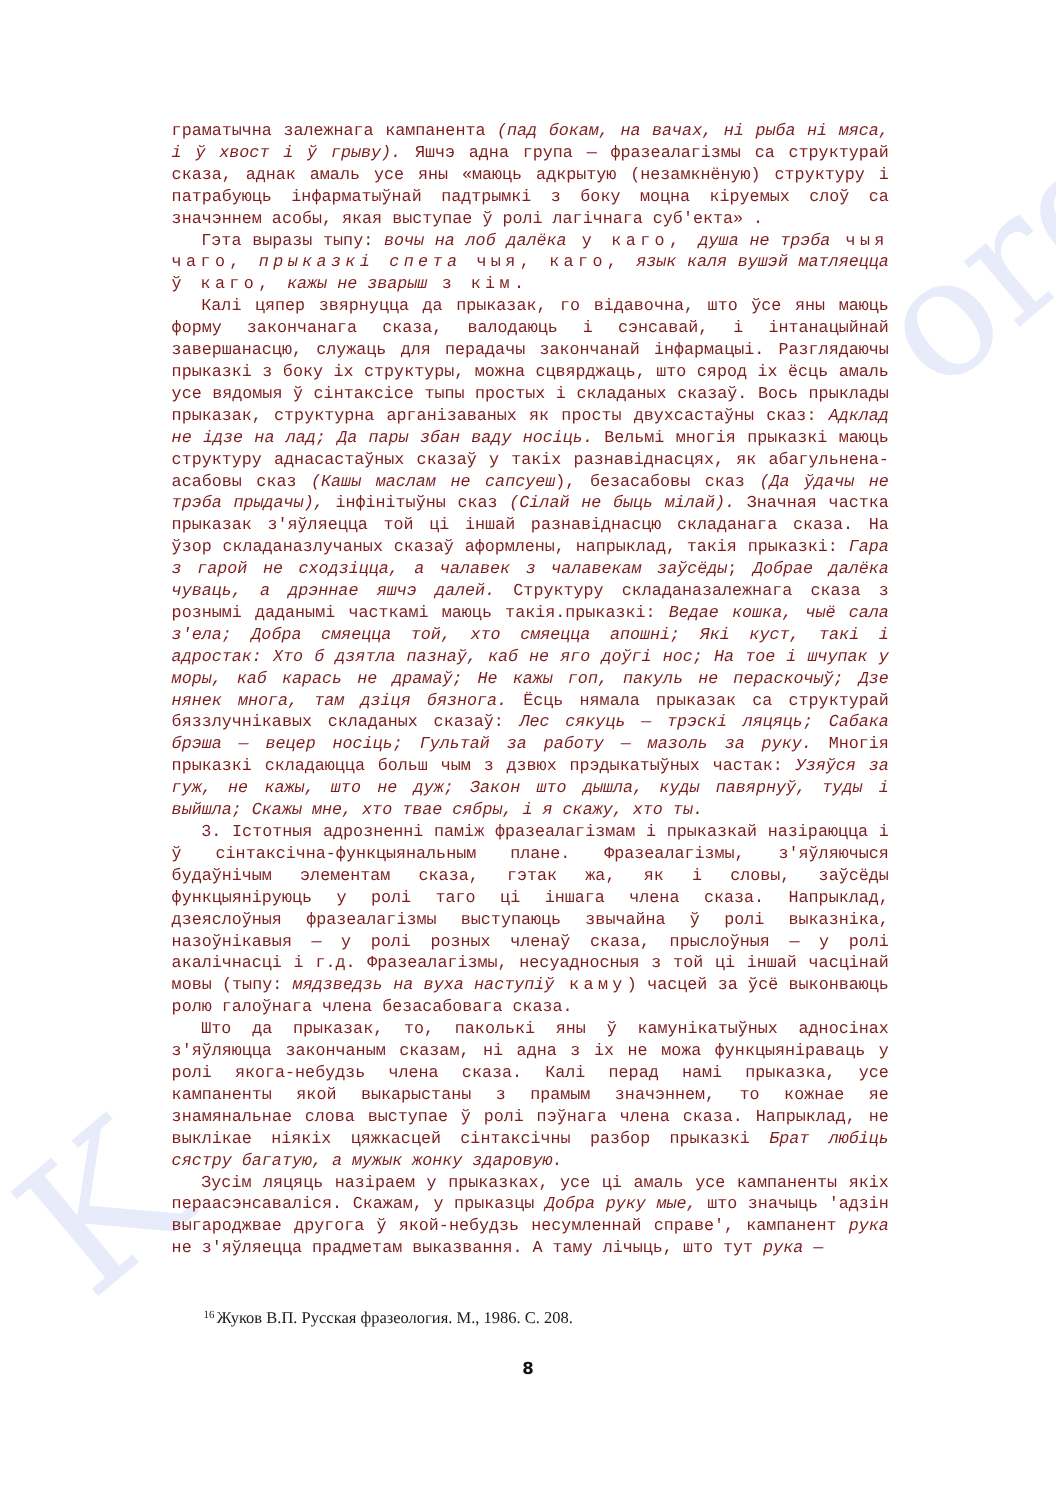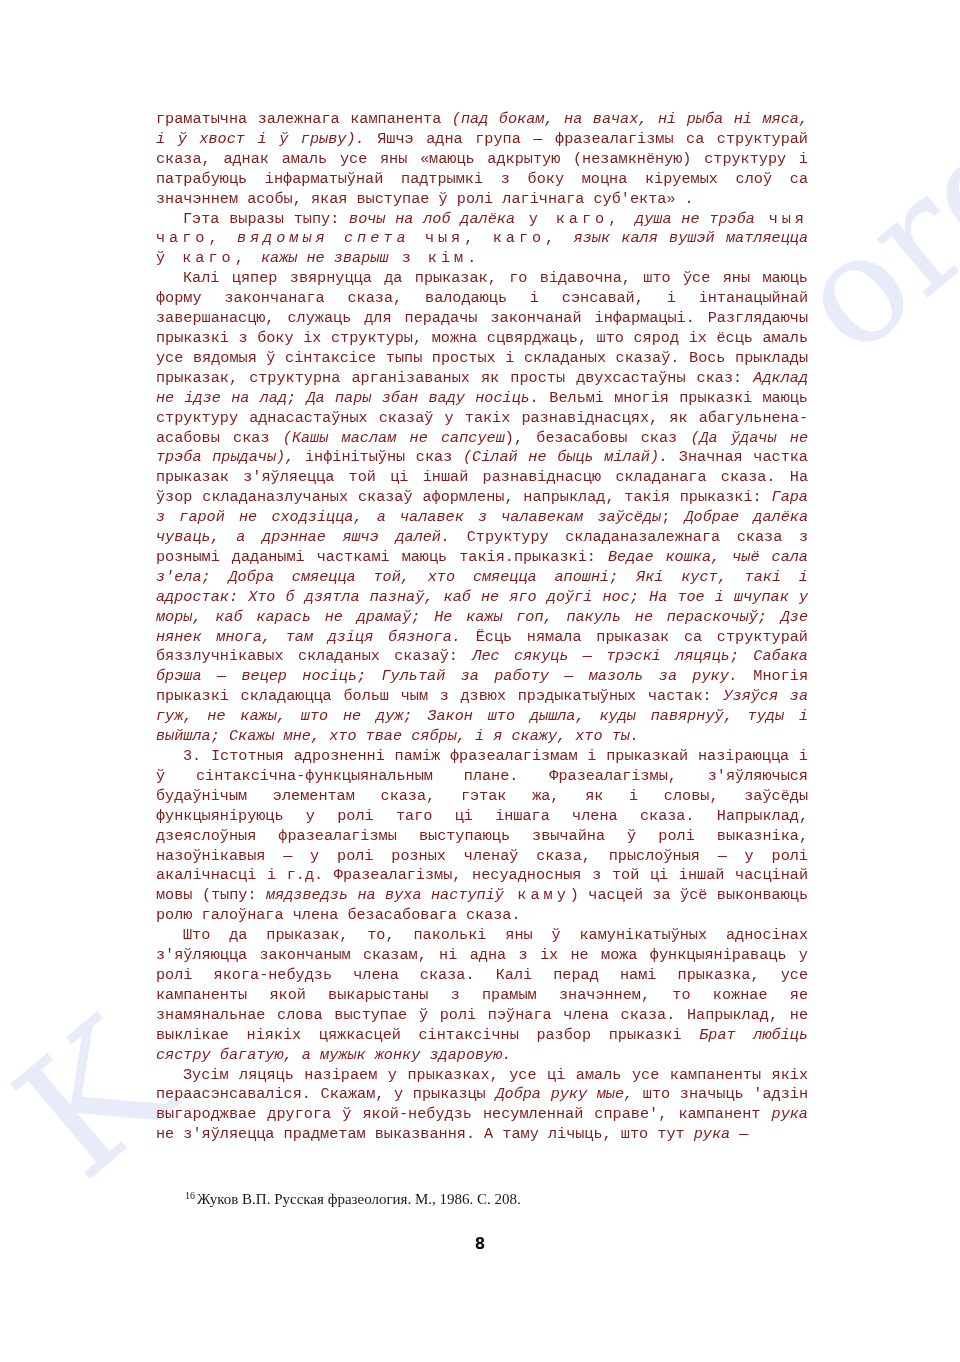--- a/index.html
+++ b/index.html
@@ -34,21 +34,21 @@
 </head>
 <body>
 
 <div class="watermark">
   <div class="wm-k">K</div>
   <div class="wm-org">org</div>
 </div>
 
 <div class="page" id="body-text">
     <p class=""><span>граматычна залежнага кампанента </span><i>(пад бокам, на вачах, ні рыба ні мяса, і ў хвост і ў грыву).</i><span> Яшчэ адна група — фразеалагізмы са структурай сказа, аднак амаль усе яны «маюць адкрытую (незамкнёную) структуру і патрабуюць інфарматыўнай падтрымкі з боку моцна кіруемых слоў са значэннем асобы, якая выступае ў ролі лагічнага суб'екта» .</span></p>
-    <p class="ind"><span>Гэта выразы тыпу: </span><i>вочы на лоб далёка</i><span class="sp"> у каго, </span><i>душа не трэба</i><span class="sp"> чыя чаго, </span><i class="sp">вядомыя спета</i><span class="sp"> чыя, каго, </span><i>язык каля вушэй матляецца</i><span class="sp"> ў каго, </span><i>кажы не зварыш</i><span class="sp"> з кім.</span></p>
+    <p class="ind"><span>Гэта выразы тыпу: </span><i>вочы на лоб далёка</i><span class="sp"> у каго, </span><i>душа не трэба</i><span class="sp"> чыя чаго, </span><i class="sp">прыказкі спета</i><span class="sp"> чыя, каго, </span><i>язык каля вушэй матляецца</i><span class="sp"> ў каго, </span><i>кажы не зварыш</i><span class="sp"> з кім.</span></p>
     <p class="ind"><span>Калі цяпер звярнуцца да прыказак, го відавочна, што ўсе яны маюць форму закончанага сказа, валодаюць і сэнсавай, і інтанацыйнай завершанасцю, служаць для перадачы закончанай інфармацыі. Разглядаючы прыказкі з боку іх структуры, можна сцвярджаць, што сярод іх ёсць амаль усе вядомыя ў сінтаксісе тыпы простых і складаных сказаў. Вось прыклады прыказак, структурна арганізаваных як просты двухсастаўны сказ: </span><i>Адклад не ідзе на лад; Да пары збан ваду носіць.</i><span> Вельмі многія прыказкі маюць структуру аднасастаўных сказаў у такіх разнавіднасцях, як абагульнена-асабовы сказ </span><i>(Кашы маслам не сапсуеш</i><span>), безасабовы сказ </span><i>(Да ўдачы не трэба прыдачы),</i><span> інфінітыўны сказ </span><i>(Сілай не быць мілай).</i><span> Значная частка прыказак з'яўляецца той ці іншай разнавіднасцю складанага сказа. На ўзор складаназлучаных сказаў аформлены, напрыклад, такія прыказкі: </span><i>Гара з гарой не сходзіцца, а чалавек з чалавекам заўсёды</i><span>; </span><i>Добрае далёка чуваць, а дрэннае яшчэ далей.</i><span> Структуру складаназалежнага сказа з рознымі даданымі часткамі маюць такія.прыказкі: </span><i>Ведае кошка, чыё сала з'ела; Добра смяецца той, хто смяецца апошні; Які куст, такі і адростак: Хто б дзятла пазнаў, каб не яго доўгі нос; На тое і шчупак у моры, каб карась не драмаў; Не кажы гоп, пакуль не пераскочыў; Дзе нянек многа, там дзіця бязнога.</i><span> Ёсць нямала прыказак са структурай бяззлучнікавых складаных сказаў: </span><i>Лес сякуць — трэскі ляцяць; Сабака брэша — вецер носіць; Гультай за работу — мазоль за руку.</i><span> Многія прыказкі складаюцца больш чым з дзвюх прэдыкатыўных частак: </span><i>Узяўся за гуж, не кажы, што не дуж; Закон што дышла, куды павярнуў, туды і выйшла; Скажы мне, хто твае сябры, і я скажу, хто ты.</i></p>
     <p class="ind"><span>3. Істотныя адрозненні паміж фразеалагізмам і прыказкай назіраюцца і ў сінтаксічна-функцыянальным плане. Фразеалагізмы, з'яўляючыся будаўнічым элементам сказа, гэтак жа, як і словы, заўсёды функцыяніруюць у ролі таго ці іншага члена сказа. Напрыклад, дзеяслоўныя фразеалагізмы выступаюць звычайна ў ролі выказніка, назоўнікавыя — у ролі розных членаў сказа, прыслоўныя — у ролі акалічнасці і г.д. Фразеалагізмы, несуадносныя з той ці іншай часцінай мовы (тыпу: </span><i>мядзведзь на вуха наступіў</i><span class="sp"> каму</span><span>) часцей за ўсё выконваюць ролю галоўнага члена безасабовага сказа.</span></p>
     <p class="ind"><span>Што да прыказак, то, паколькі яны ў камунікатыўных адносінах з'яўляюцца закончаным сказам, ні адна з іх не можа функцыяніраваць у ролі якога-небудзь члена сказа. Калі перад намі прыказка, усе кампаненты якой выкарыстаны з прамым значэннем, то кожнае яе знамянальнае слова выступае ў ролі пэўнага члена сказа. Напрыклад, не выклікае ніякіх цяжкасцей сінтаксічны разбор прыказкі </span><i>Брат любіць сястру багатую, а мужык жонку здаровую.</i></p>
     <p class="ind"><span>Зусім ляцяць назіраем у прыказках, усе ці амаль усе кампаненты якіх пераасэнсаваліся. Скажам, у прыказцы </span><i>Добра руку мые,</i><span> што значыць 'адзін выгароджвае другога ў якой-небудзь несумленнай справе', кампанент </span><i>рука</i><span> не з'яўляецца прадметам выказвання. А таму лічыць, што тут </span><i>рука</i><span> —</span></p>
   </div>
 
 <div class="footnote">
   <sup>16</sup><span>Жуков В.П. Русская фразеология. М., 1986. С. 208.</span>
 </div>
 

